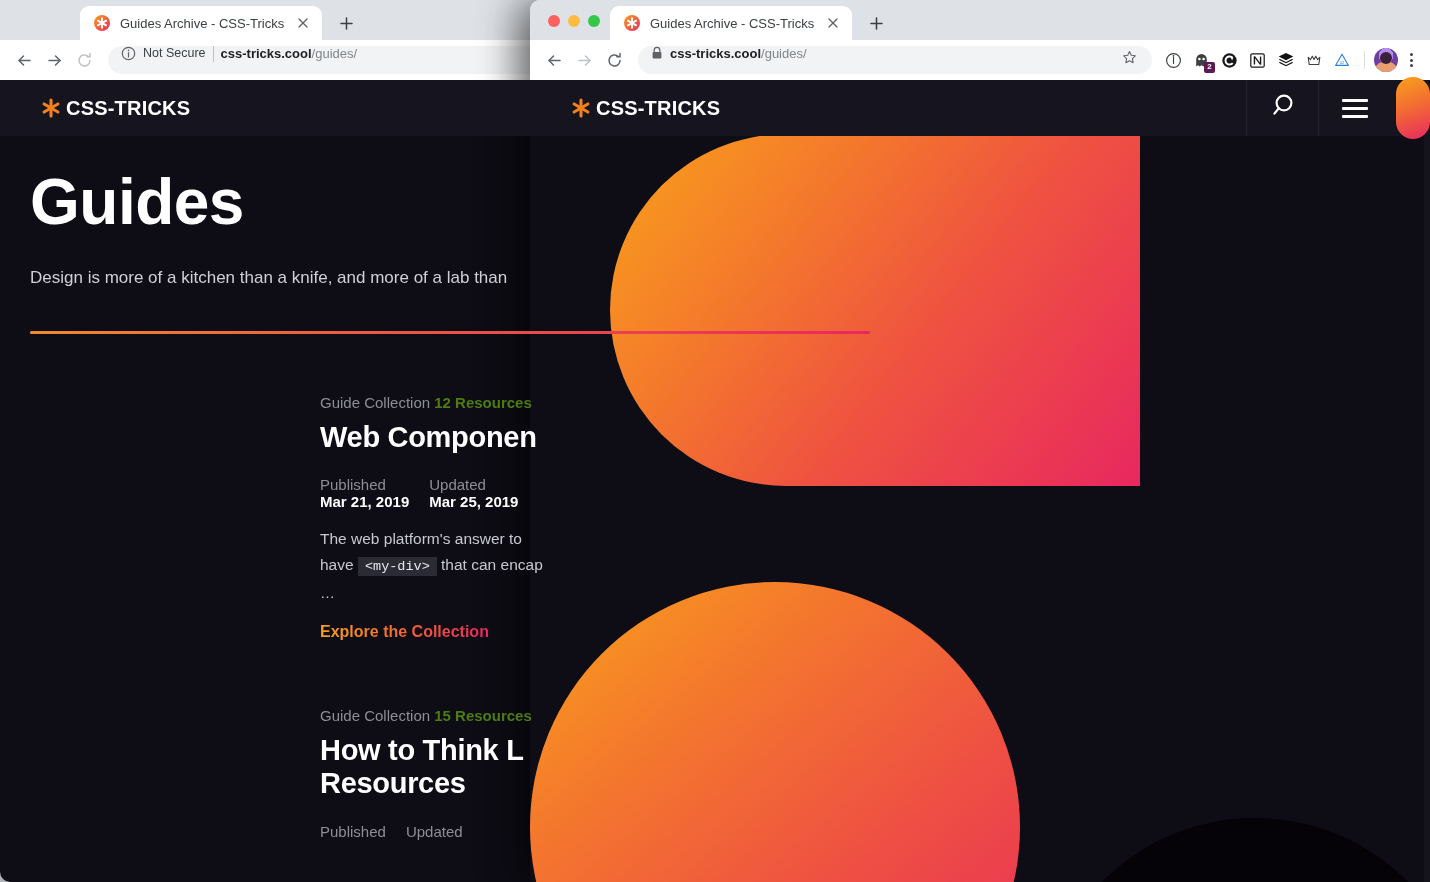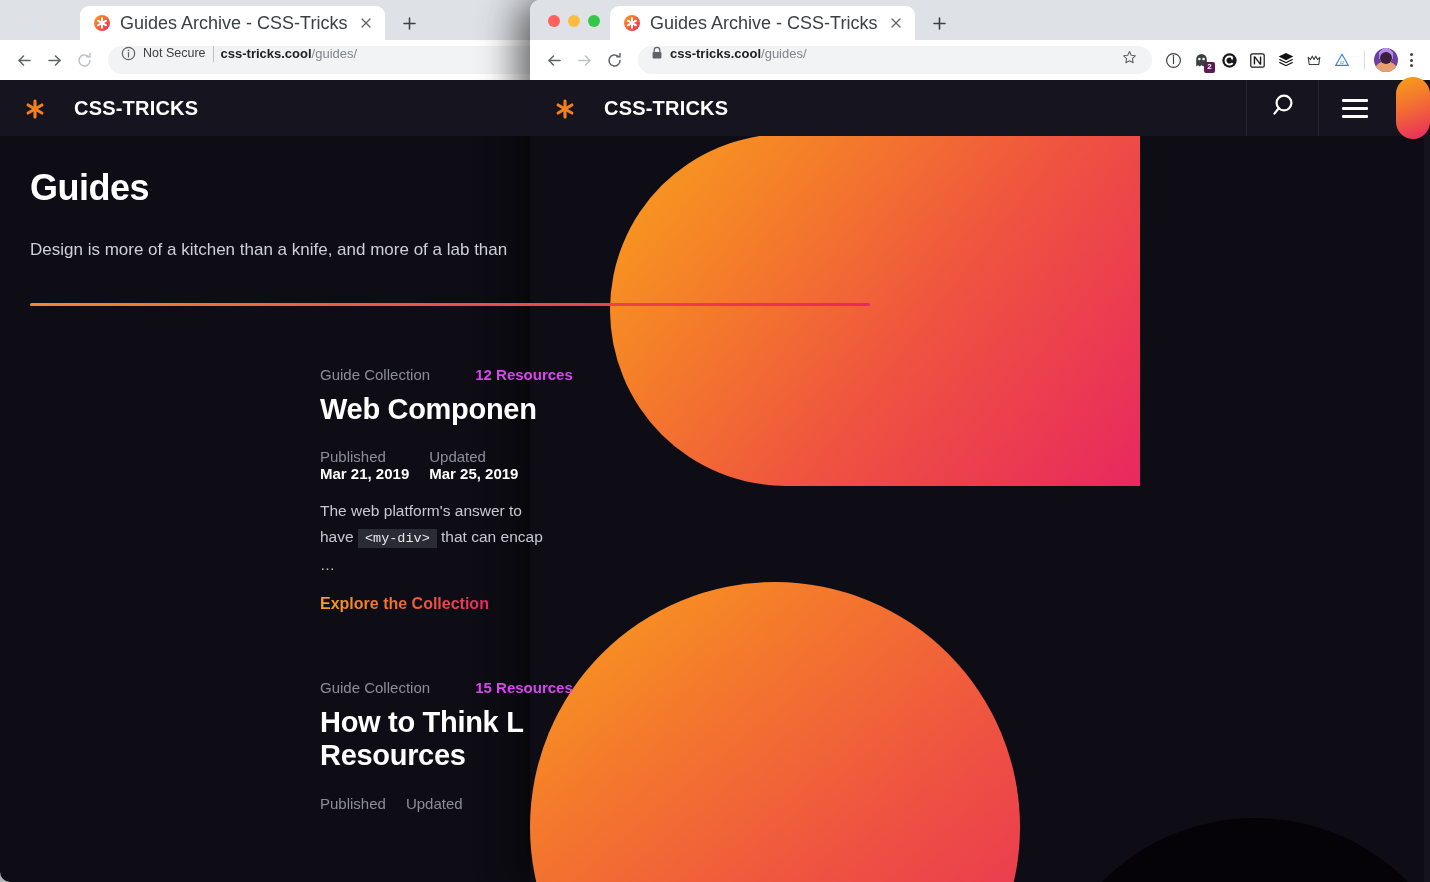--- a/index.html
+++ b/index.html
@@ -27,21 +27,21 @@
     height: 34px;
     display: flex; align-items: center; gap: 10px;
     padding: 0 10px 0 14px;
     border-radius: 9px 9px 0 0;
     min-width: 232px;
     position: relative;
   }
   .favicon { width: 16px; height: 16px; position: relative; flex: 0 0 16px; }
   .favicon svg { display:block; }
   .tab-title {
-    font-size: 18px; color: #3c4043;
+    font-size: 13px; color: #3c4043;
     white-space: nowrap; overflow: hidden; text-overflow: ellipsis;
     flex: 1 1 auto;
   }
   .tab-close {
     width: 18px; height: 18px; flex: 0 0 18px;
     display: flex; align-items: center; justify-content: center;
     color: #5f6368;
   }
   .newtab {
     width: 28px; height: 28px; margin: 0 0 3px 10px;
@@ -107,59 +107,59 @@
   }
   .kebab i { width: 3px; height: 3px; border-radius: 50%; background: #3c4043; display: block; }
 
   
   .page { position: relative; background: #0e0d15; width: 100%; }
   .site-header {
     height: 56px; background: #16151f;
     display: flex; align-items: center;
     position: relative; z-index: 5;
   }
-  .brand { display: flex; align-items: flex-end; gap: 28px; padding-left: 24px; }
+  .brand { display: flex; align-items: flex-start; gap: 4px; padding-left: 40px; }
   .brand-mark { width: 22px; height: 22px; flex: 0 0 22px; }
   .brand-text {
     color: #fff; font-size: 20px; font-weight: bold; letter-spacing: .2px;
   }
   .header-actions { margin-left: auto; display: flex; align-items: stretch; height: 56px; }
   .hdr-btn {
     width: 72px; display: flex; align-items: center; justify-content: center;
     border-left: 1px solid #26252f; color: #fff;
   }
   .hamburger { display: flex; flex-direction: column; gap: 5px; }
   .hamburger i { display: block; width: 26px; height: 3px; background: #fff; border-radius: 1px; }
   .hdr-pill {
     width: 34px; height: 62px; border-radius: 30px;
     background: linear-gradient(160deg, #f9a11b 0%, #f36f31 45%, #e8285f 100%);
     margin-left: 6px; align-self: center;
   }
 
   .page-body { position: relative; }
   .hero { padding: 34px 30px 0 30px; position: relative; z-index: 3; }
   .hero h1 {
-    color: #fff; font-size: 36px; font-weight: bold; letter-spacing: -0.5px;
+    color: #fff; font-size: 64px; font-weight: bold; letter-spacing: -0.5px;
     line-height: 1; margin-bottom: 32px;
   }
   .hero-quote {
     color: #cfcfd6; font-size: 17px; line-height: 1.45;
     white-space: nowrap;
   }
   .hero-quote .attr { display: block; color: #e8e8ee; white-space: nowrap; }
   .hr-gradient {
     height: 3px; margin-top: 40px; border-radius: 2px;
     background: linear-gradient(90deg, #f2892b 0%, #ef5e3f 35%, #e8285f 100%);
   }
 
   .cards { padding: 60px 0 0 0; position: relative; z-index: 3; }
   .card { padding: 0 0 0 320px; margin-bottom: 66px; }
   .card-meta { font-size: 15px; margin-bottom: 10px; white-space: nowrap; }
   .card-meta .kind { color: #8d8d99; }
-  .card-meta .count { color: #d946ef; font-weight: bold; margin-left: 41px; }
+  .card-meta .count { color: #4d7c0f; font-weight: bold; }
   .card h2 {
     color: #fff; font-size: 29px; font-weight: bold;
     line-height: 1.15; letter-spacing: -0.3px; margin-bottom: 22px;
   }
   .dates { display: flex; gap: 20px; margin-bottom: 16px; }
   .date-label { color: #8d8d99; font-size: 15px; }
   .date-value { color: #fff; font-size: 15px; font-weight: bold; white-space: nowrap; }
   .excerpt { color: #c8c8d2; font-size: 15.5px; line-height: 1.65; white-space: nowrap; }
   .excerpt code {
     font-family: "Liberation Mono", monospace; font-size: 13.5px;

